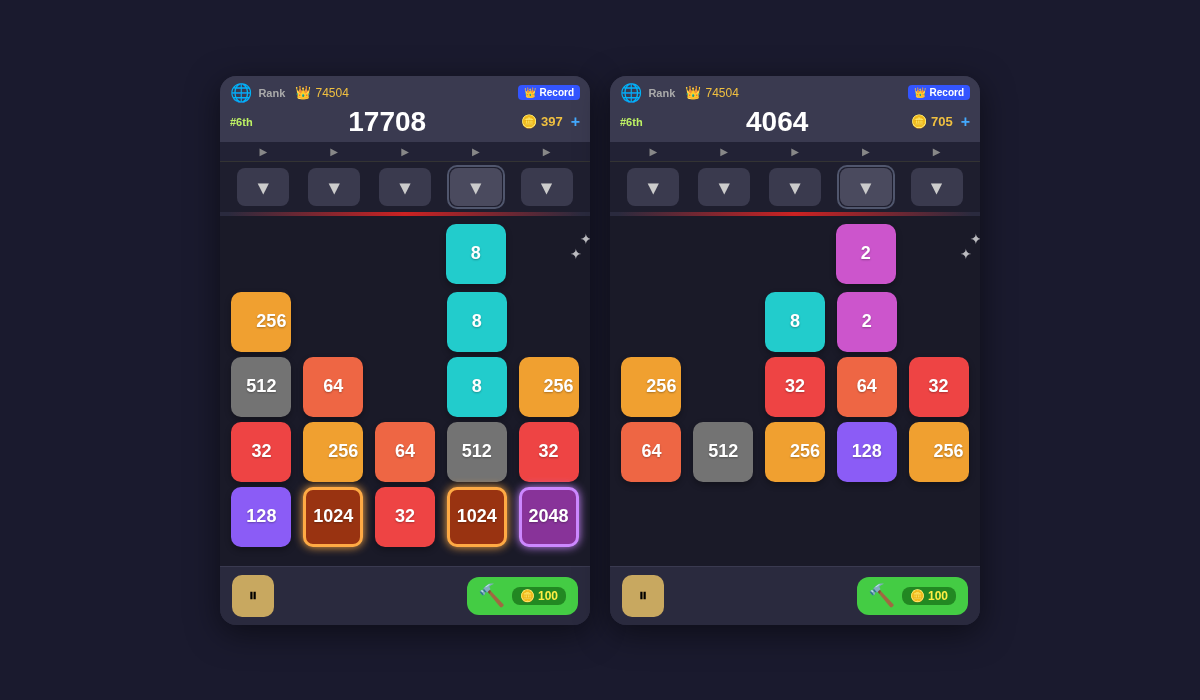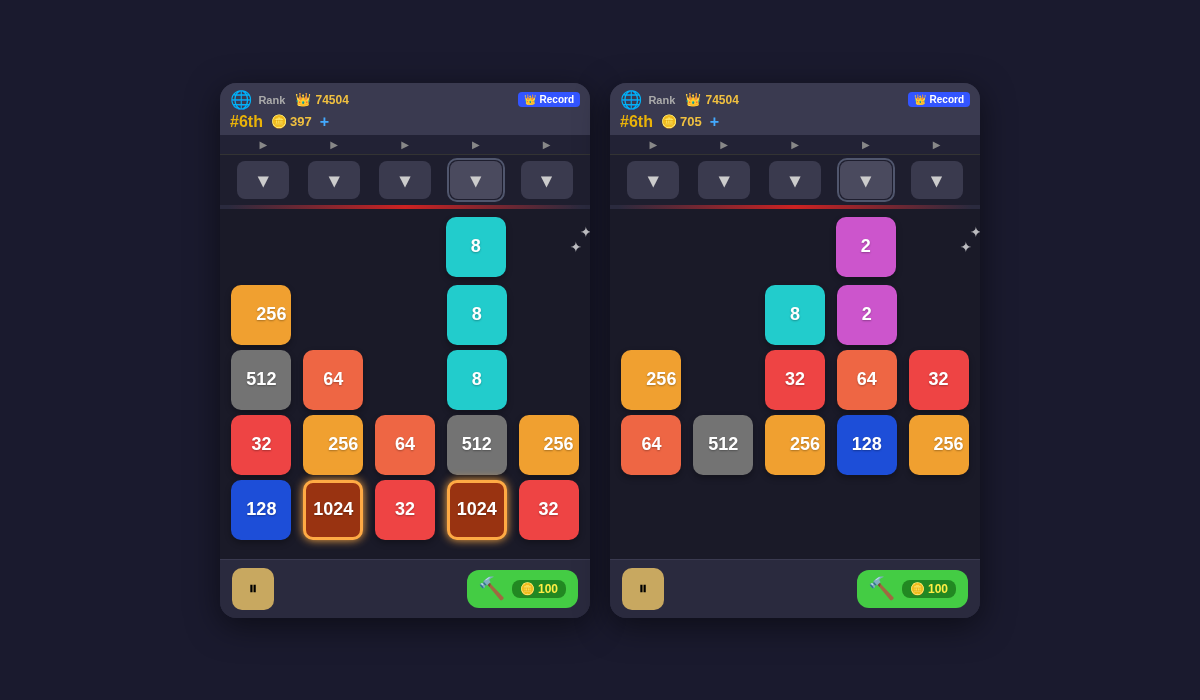--- a/index.html
+++ b/index.html
@@ -50,42 +50,42 @@
     .crown-score {
       display: flex;
       align-items: center;
       gap: 4px;
       margin-left: 4px;
     }
     .crown-icon { font-size: 13px; }
     .top-score {
       color: #f0c040;
       font-size: 12px;
-      font-weight: bold;
+      font-weight: normal;
     }
     .record-badge {
       background: #3355ff;
       color: white;
       font-size: 10px;
       font-weight: bold;
       padding: 2px 6px;
       border-radius: 4px;
       margin-left: auto;
       display: flex;
       align-items: center;
       gap: 3px;
     }
     .header-bottom {
       display: flex;
       align-items: center;
       gap: 8px;
     }
     .rank-pos {
-      color: #eab308;
-      font-size: 16px;
+      color: #bef264;
+      font-size: 11px;
       font-weight: bold;
     }
     .main-score {
       color: white;
       font-size: 28px;
       font-weight: 900;
       flex: 1;
       text-align: center;
     }
     .coins {
@@ -193,21 +193,21 @@
       font-weight: 900;
       color: white;
       text-shadow: 0 1px 2px rgba(0,0,0,0.3);
       box-shadow: 0 3px 6px rgba(0,0,0,0.3);
     }
     
     .t2 { background: #cc55cc; }
     .t8 { background: #22cccc; }
     .t32 { background: #ee4444; }
     .t64 { background: #ee6644; }
-    .t128 { background: #1d4ed8; }
+    .t128 { background: #8b5cf6; }
     .t256 { background: #f0a030; padding-left: 20px; }
     .t512 { background: #737373; }
     .t1024 { background: #993311; border: 3px solid #ffaa44; box-shadow: 0 0 10px #ffaa44; }
     .t2048 { background: #883399; border: 3px solid #cc88ff; box-shadow: 0 0 10px #cc88ff; }
     
     .tile-empty {
       width: 60px;
       height: 60px;
       background: transparent;
     }
@@ -276,20 +276,21 @@
           <span class="crown-icon">👑</span>
           <span class="top-score">74504</span>
         </div>
         <div class="record-badge">
           <span>👑</span>
           <span>Record</span>
         </div>
       </div>
       <div class="header-bottom">
         <span class="rank-pos">#6th</span>
+        <span class="main-score">17708</span>
         <div class="coins">
           <span>🪙</span>
           <span>397</span>
         </div>
         <span class="plus-btn">+</span>
       </div>
     </div>
   <div class="arrow-row">
         <span class="arrow-small">▶</span>
         <span class="arrow-small">▶</span>
@@ -352,20 +353,21 @@
           <div class="grid-col">
             <div class="tile t8">8</div>
             <div class="tile t8">8</div>
             <div class="tile t512">512</div>
             <div class="tile t1024">1024</div>
           </div>
           <div class="grid-col">
             <div class="tile-empty"></div>
             <div class="tile t256">256</div>
             <div class="tile t32">32</div>
+            <div class="tile t2048">2048</div>
           </div>
         </div>
       </div>
     <div class="bottom-bar">
       <div class="pause-btn">
         <span>⏸</span>
       </div>
       <div class="hammer-btn">
         <span class="hammer-icon">🔨</span>
         <div class="hammer-coins">
@@ -384,20 +386,21 @@
           <span class="crown-icon">👑</span>
           <span class="top-score">74504</span>
         </div>
         <div class="record-badge">
           <span>👑</span>
           <span>Record</span>
         </div>
       </div>
       <div class="header-bottom">
         <span class="rank-pos">#6th</span>
+        <span class="main-score">4064</span>
         <div class="coins">
           <span>🪙</span>
           <span>705</span>
         </div>
         <span class="plus-btn">+</span>
       </div>
     </div>
   <div class="arrow-row">
         <span class="arrow-small">▶</span>
         <span class="arrow-small">▶</span>

